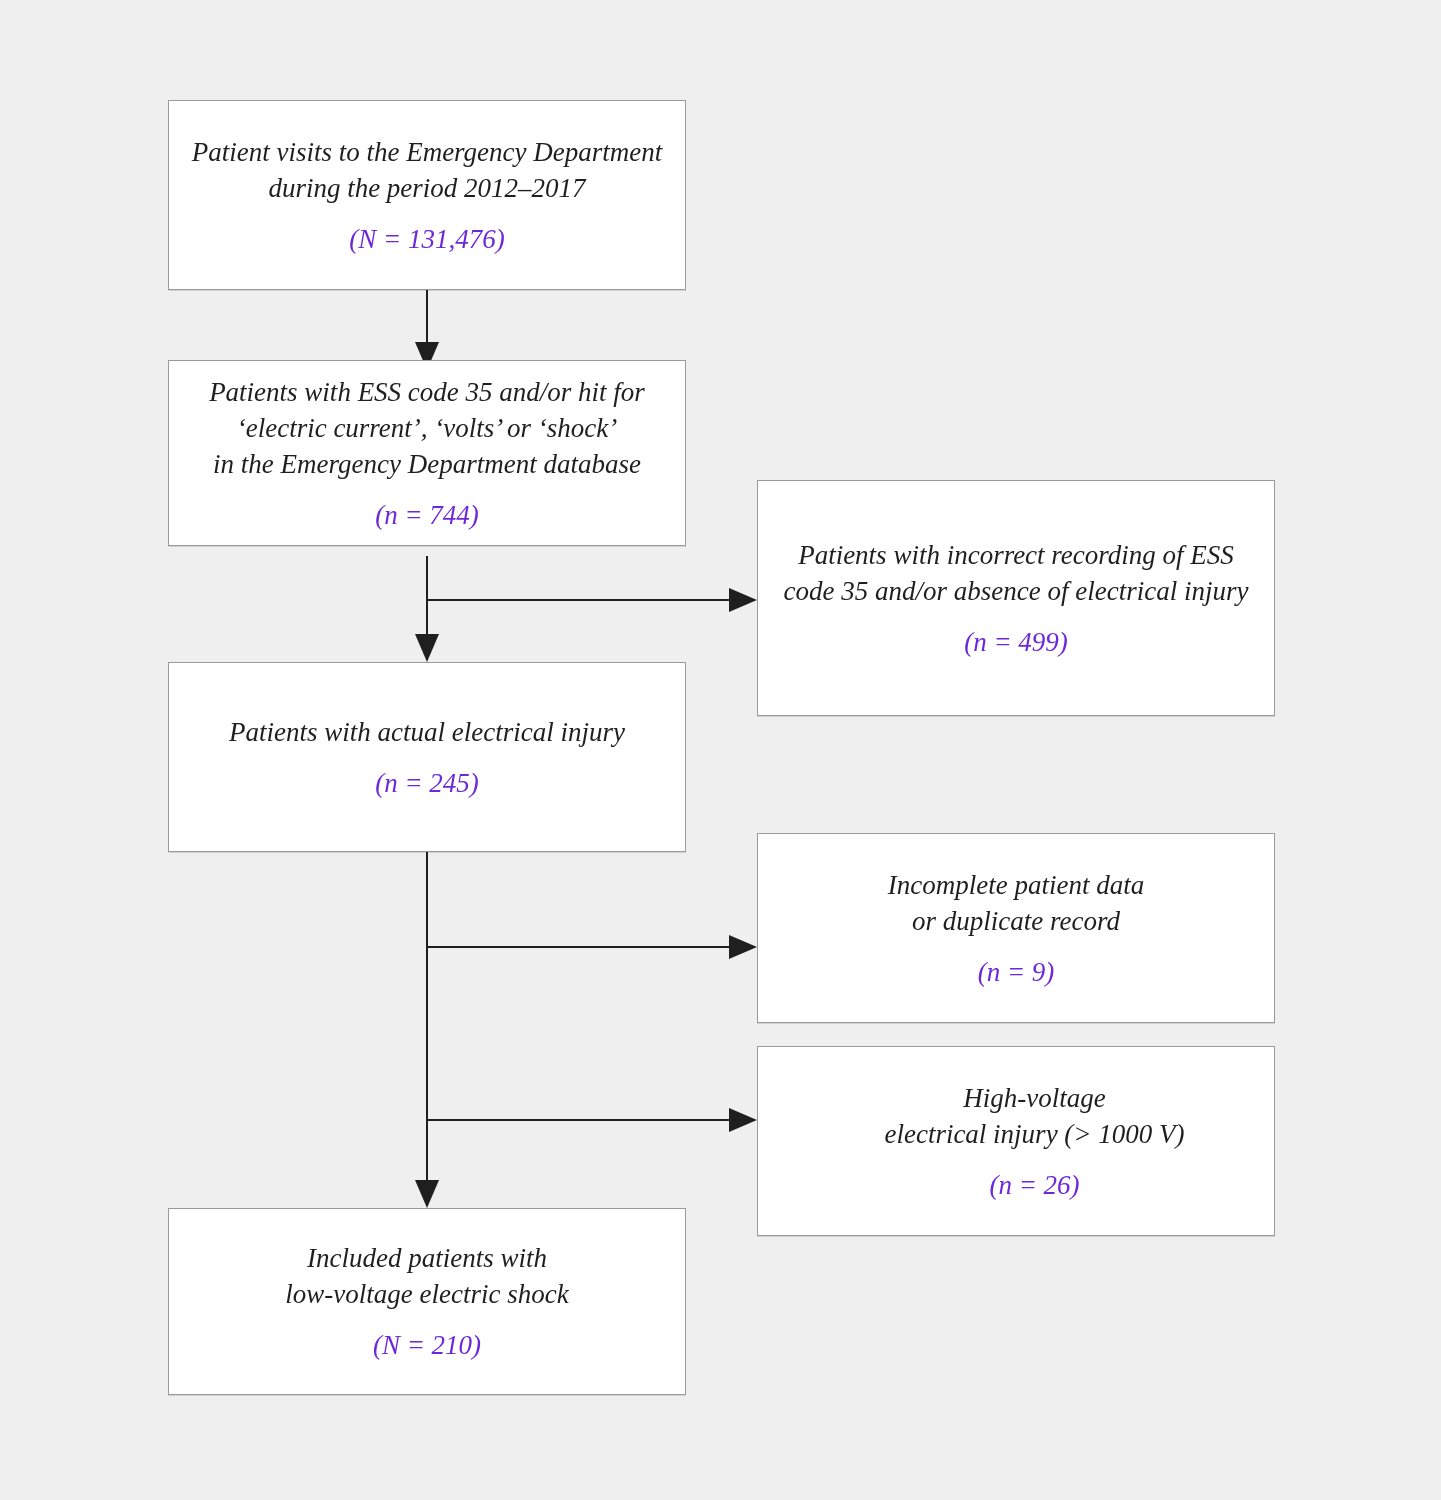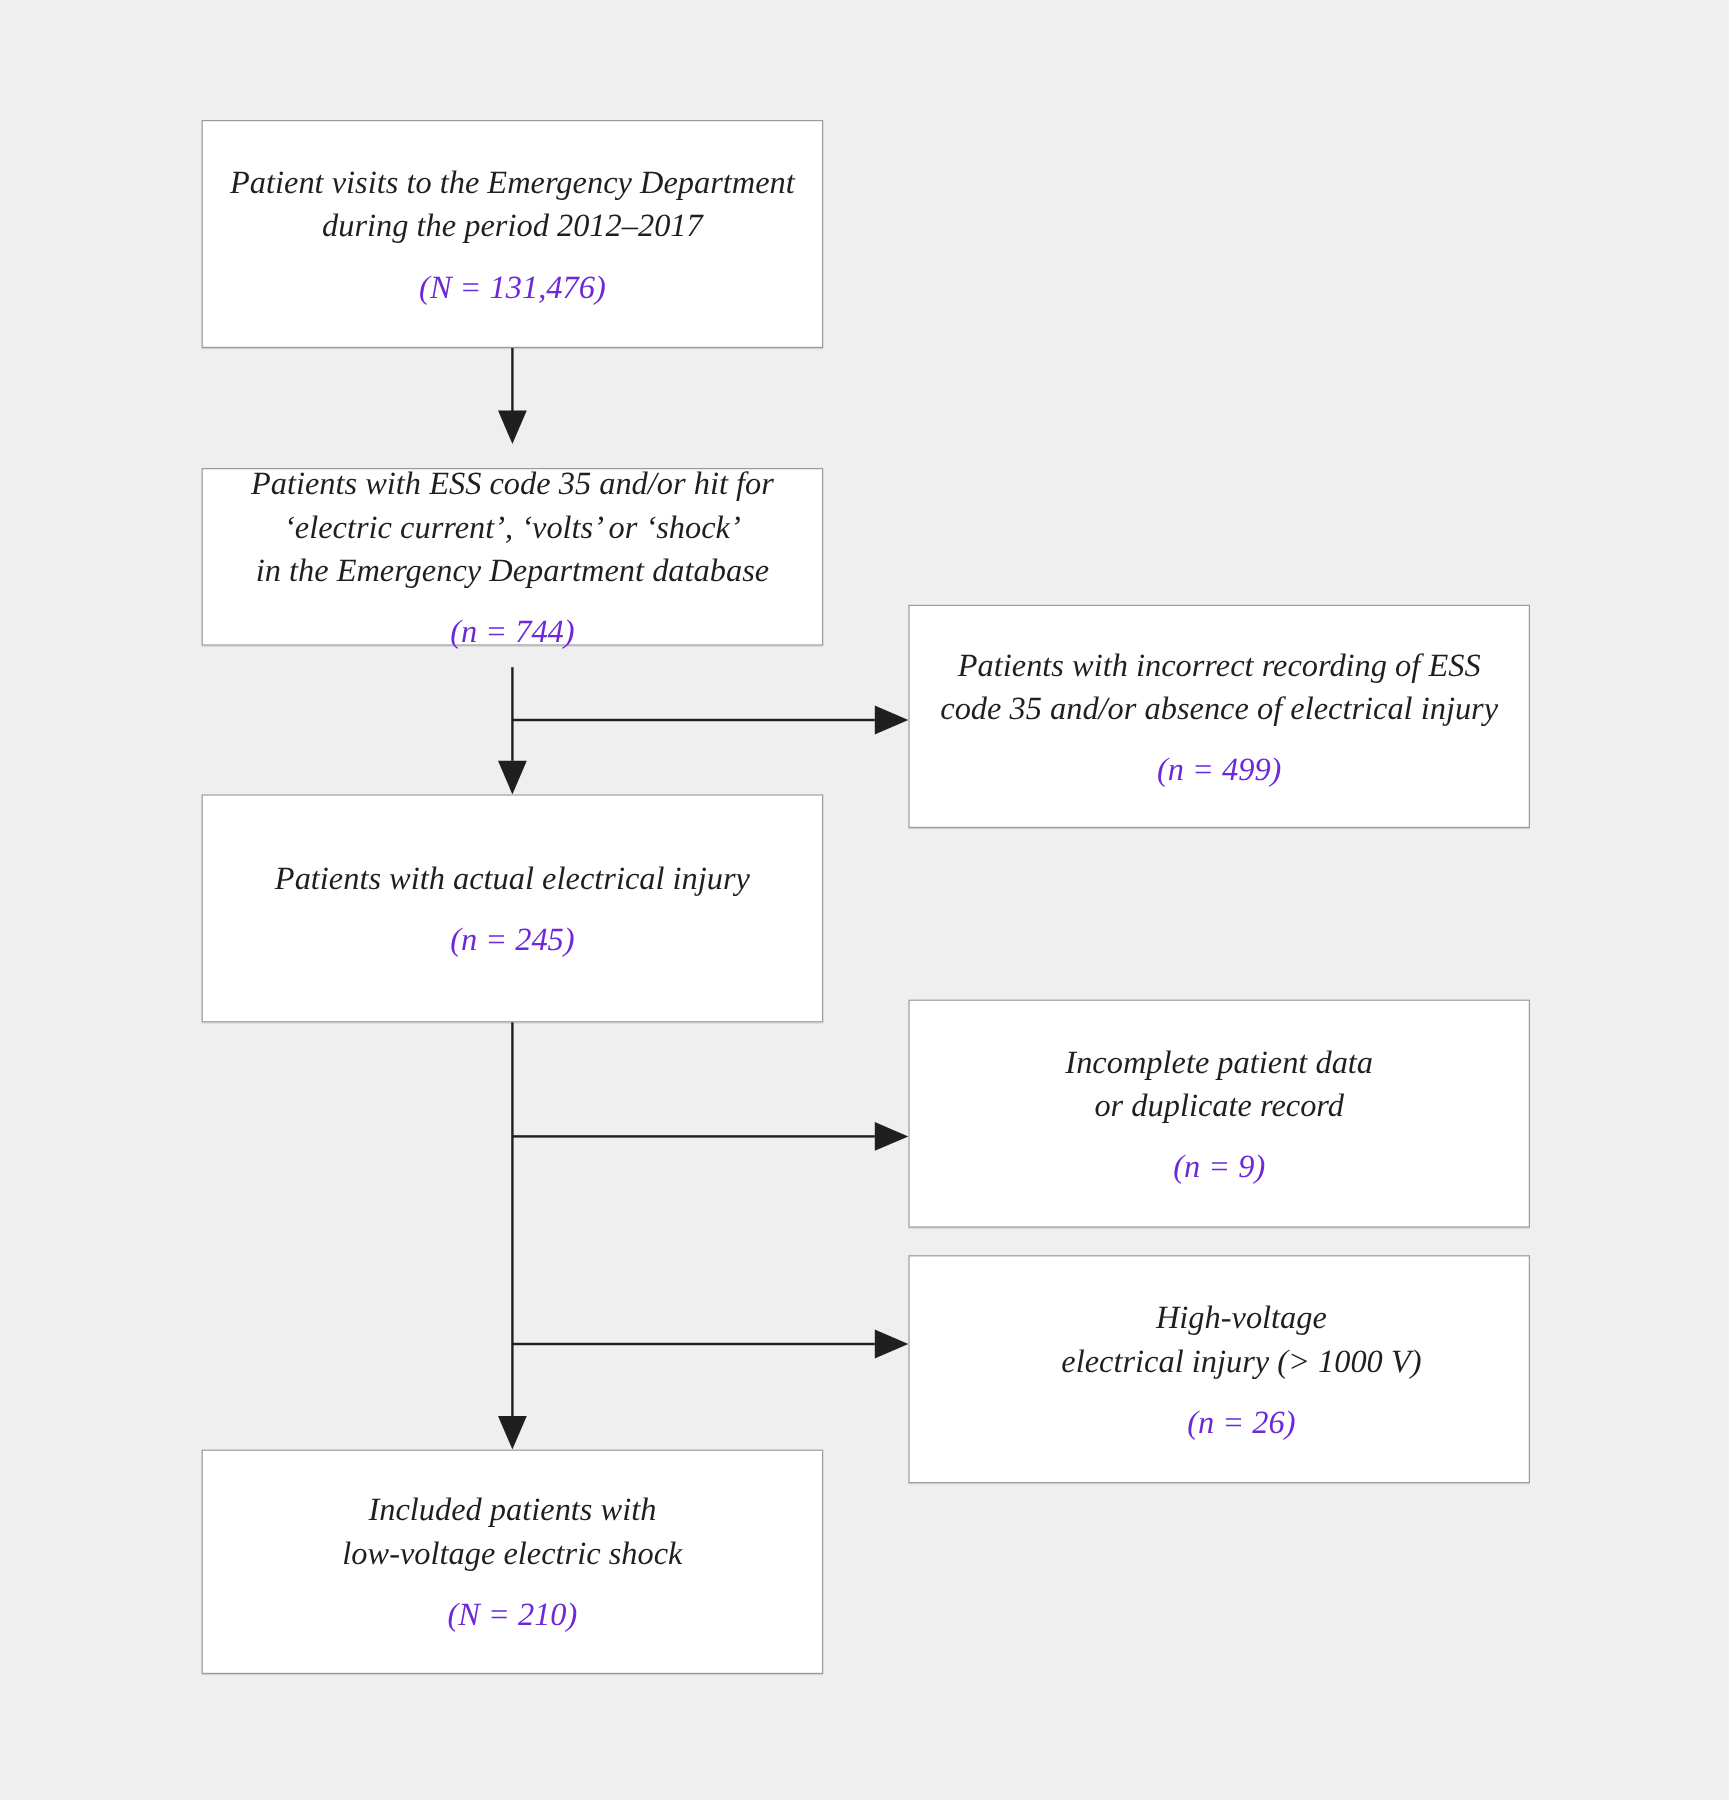--- a/index.html
+++ b/index.html
@@ -81,33 +81,33 @@
 
   <div class="box col-left" style="top:100px; height:190px;">
     <div class="line">Patient visits to the Emergency Department</div>
     <div class="line">during the period 2012–2017</div>
     <div class="count">(N = 131,476)</div>
   </div>
 
   <div class="vline" style="left:427px; top:290px; height:54px;"></div>
   <div class="arrow-down" style="left:427px; top:342px;"></div>
 
-  <div class="box col-left" style="top:390px; height:148px;">
+  <div class="box col-left" style="top:360px; height:186px;">
     <div class="line">Patients with ESS code 35 and/or hit for</div>
     <div class="line">‘electric current’, ‘volts’ or ‘shock’</div>
     <div class="line">in the Emergency Department database</div>
     <div class="count">(n = 744)</div>
   </div>
 
   <div class="vline" style="left:427px; top:556px; height:78px;"></div>
   <div class="arrow-down" style="left:427px; top:634px;"></div>
   <div class="hline" style="left:427px; top:600px; width:302px;"></div>
   <div class="arrow-right" style="left:729px; top:600px;"></div>
 
-  <div class="box col-right" style="top:504px; height:186px;">
+  <div class="box col-right" style="top:480px; height:236px;">
     <div class="line">Patients with incorrect recording of ESS</div>
     <div class="line">code 35  and/or absence of electrical injury</div>
     <div class="count">(n = 499)</div>
   </div>
 
   <div class="box col-left" style="top:662px; height:190px;">
     <div class="line">Patients with actual electrical injury</div>
     <div class="count">(n = 245)</div>
   </div>
 

